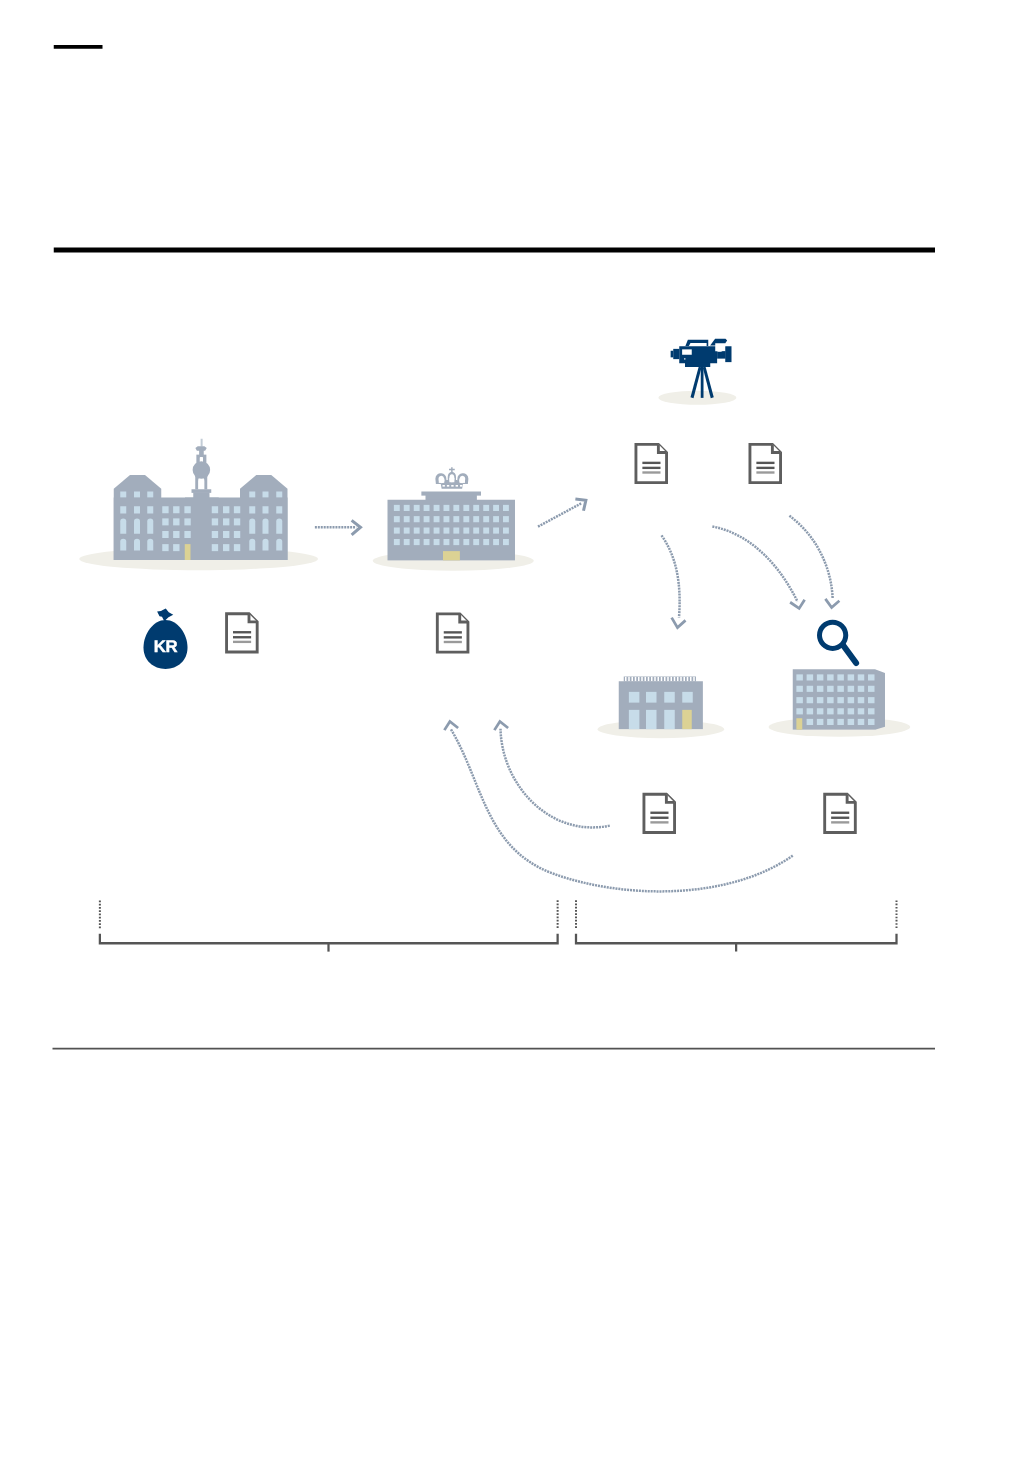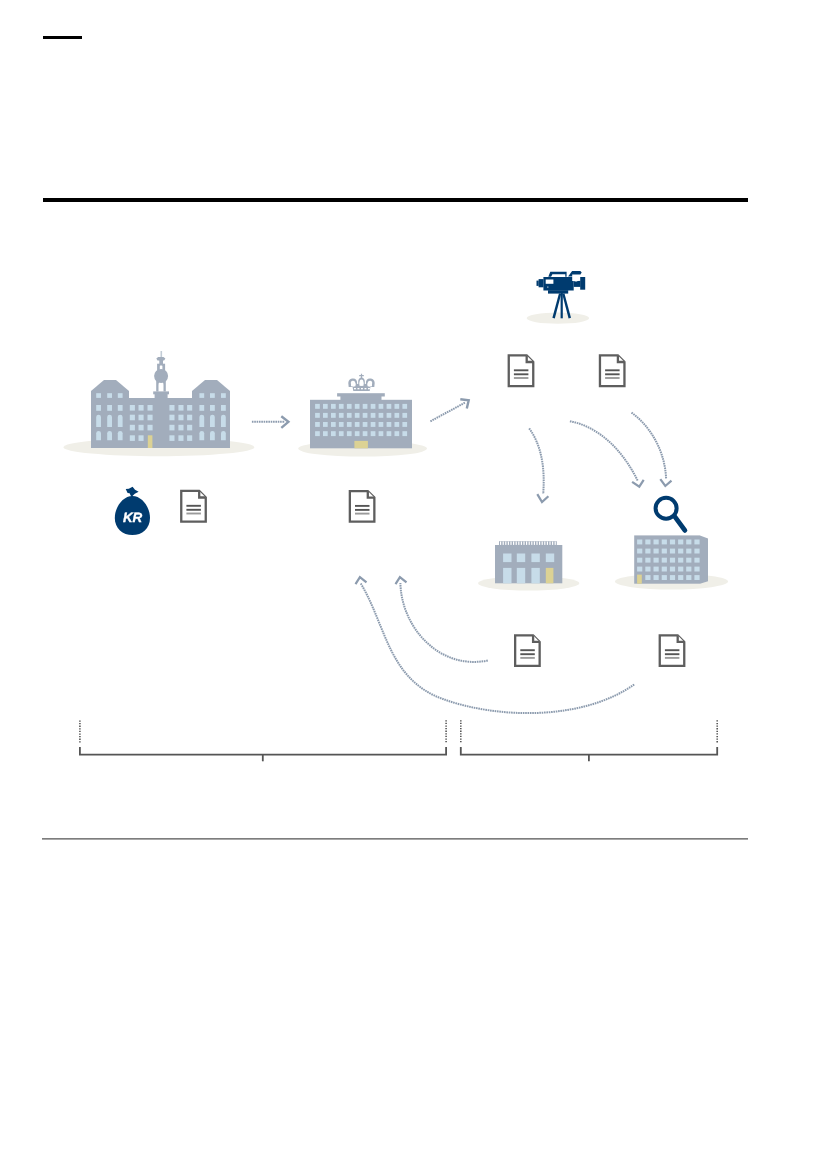--- a/index.html
+++ b/index.html
@@ -3,21 +3,21 @@
 <meta charset="utf-8">
 <style>
   :root{
     --c-body:#a2adbc; --c-window:#c7dce9; --c-door:#dcd294; --c-shadow:#f0efe8;
     --c-navy:#003b6f; --c-doc-outline:#5e5e5e; --c-doc-fill:#ffffff;
     --c-doc-line-dark:#555555; --c-doc-line-light:#9a9a9a;
     --c-arrow:#8c9bae; --c-body-side:#a2adbc; --c-bracket:#555555; --c-rule-top:#000000; --c-rule-bottom:#525252;
   }
   html,body{margin:0;padding:0;}
   body{width:827px;height:1169px;background:#ffffff;font-family:"Liberation Sans",sans-serif;overflow:hidden;}
-  .page{position:relative;width:729px;height:1169px;font-style:italic;}
+  .page{position:relative;width:729px;height:1169px;}
   .top-dash{position:absolute;left:43px;top:36px;width:39px;height:3px;background:var(--c-rule-top);}
   .rule-top{position:absolute;left:43px;top:197.9px;width:705px;height:3.8px;background:var(--c-rule-top);}
   svg.diagram{position:absolute;left:0;top:0;}
 </style>
 </head>
 <body>
 
 <div class="page">
   <div class="top-dash"></div>
   <div class="rule-top"></div>

